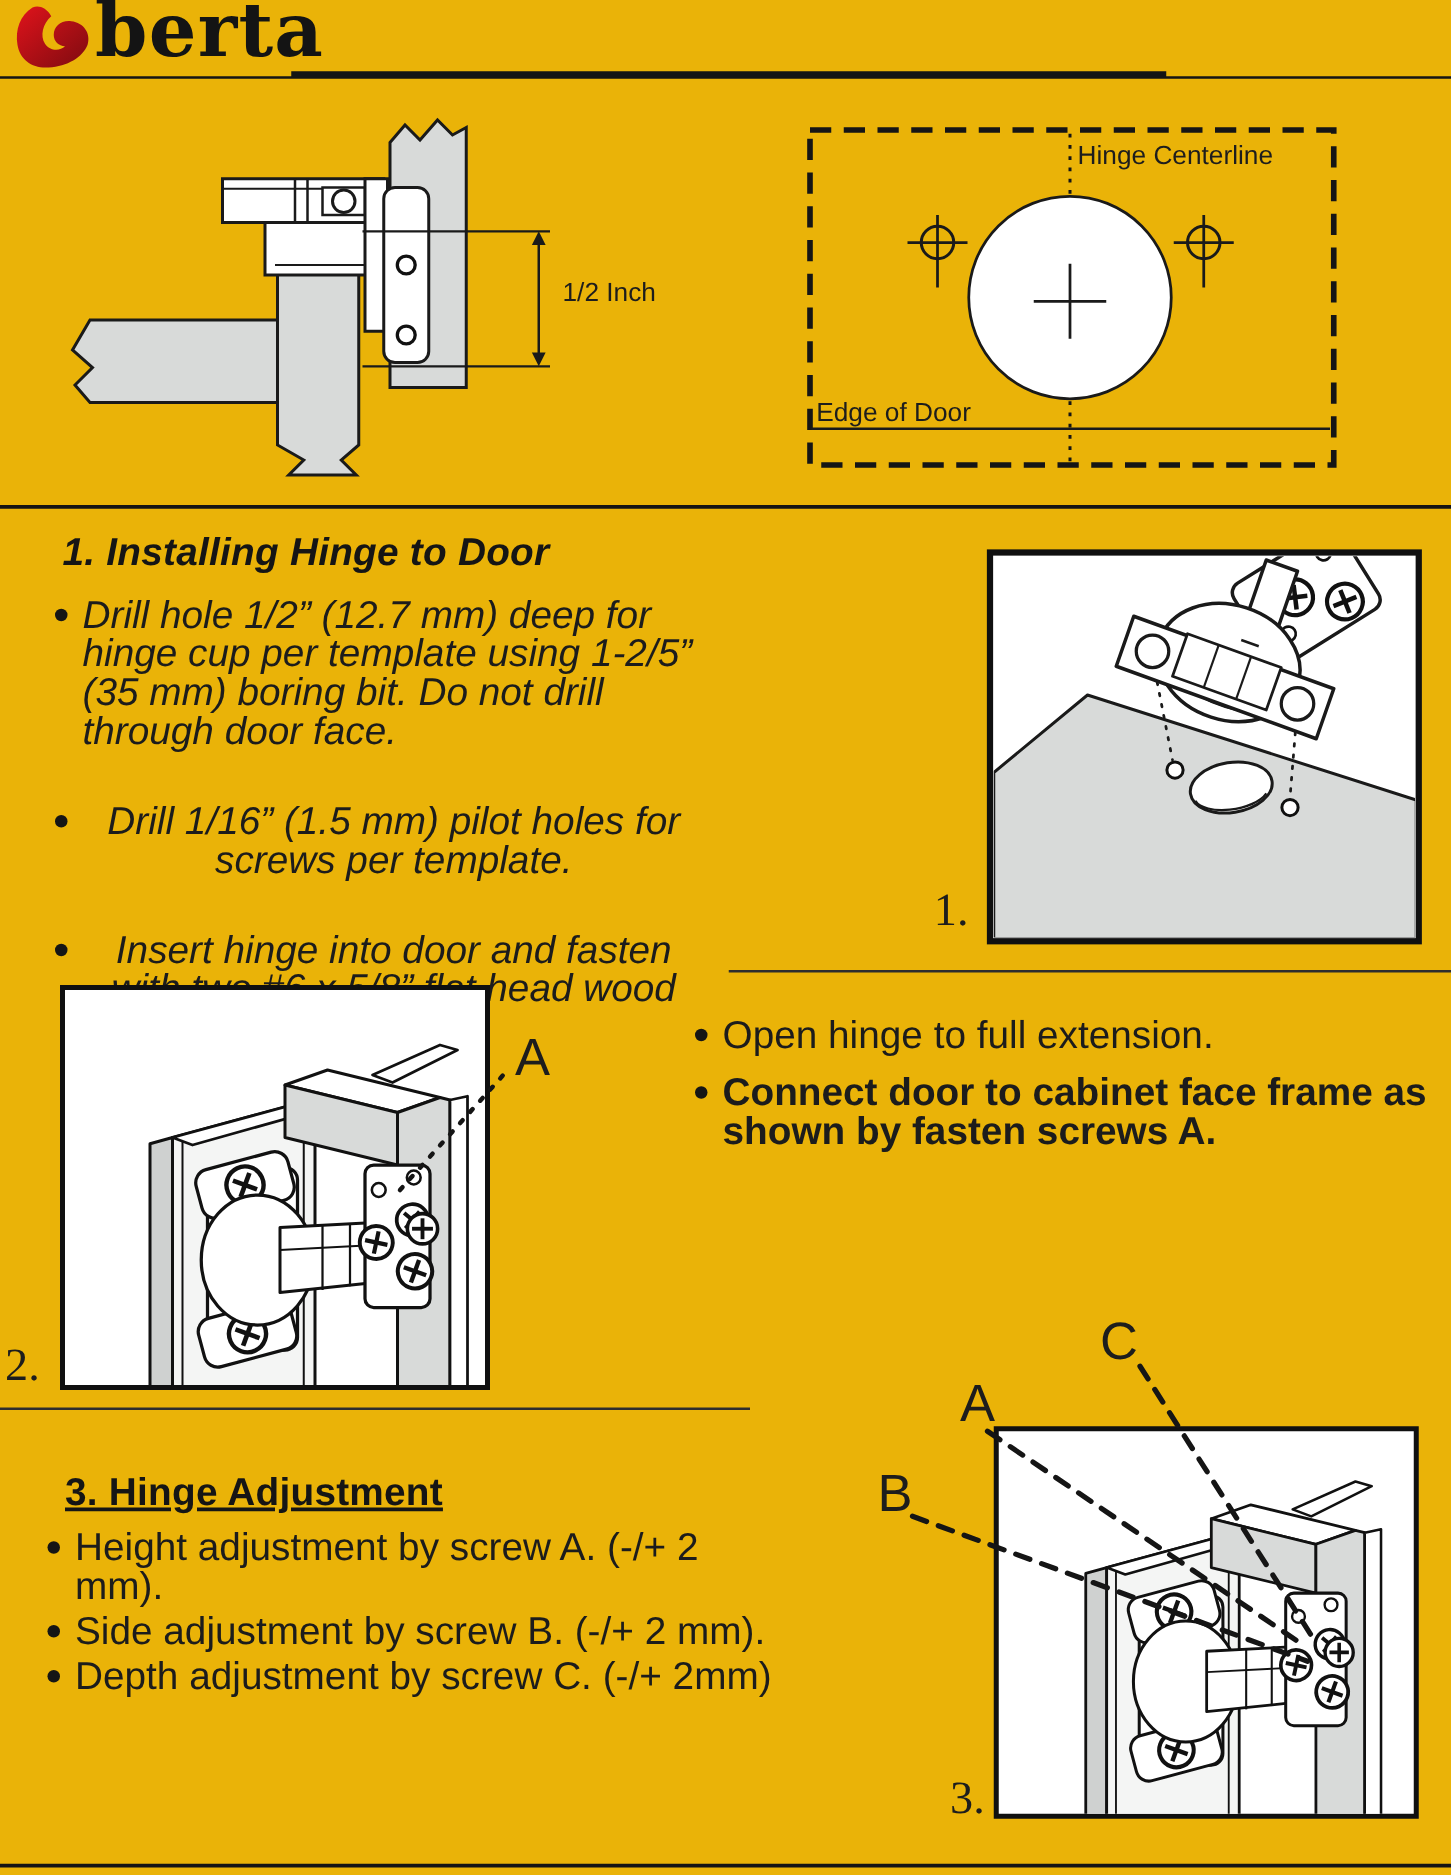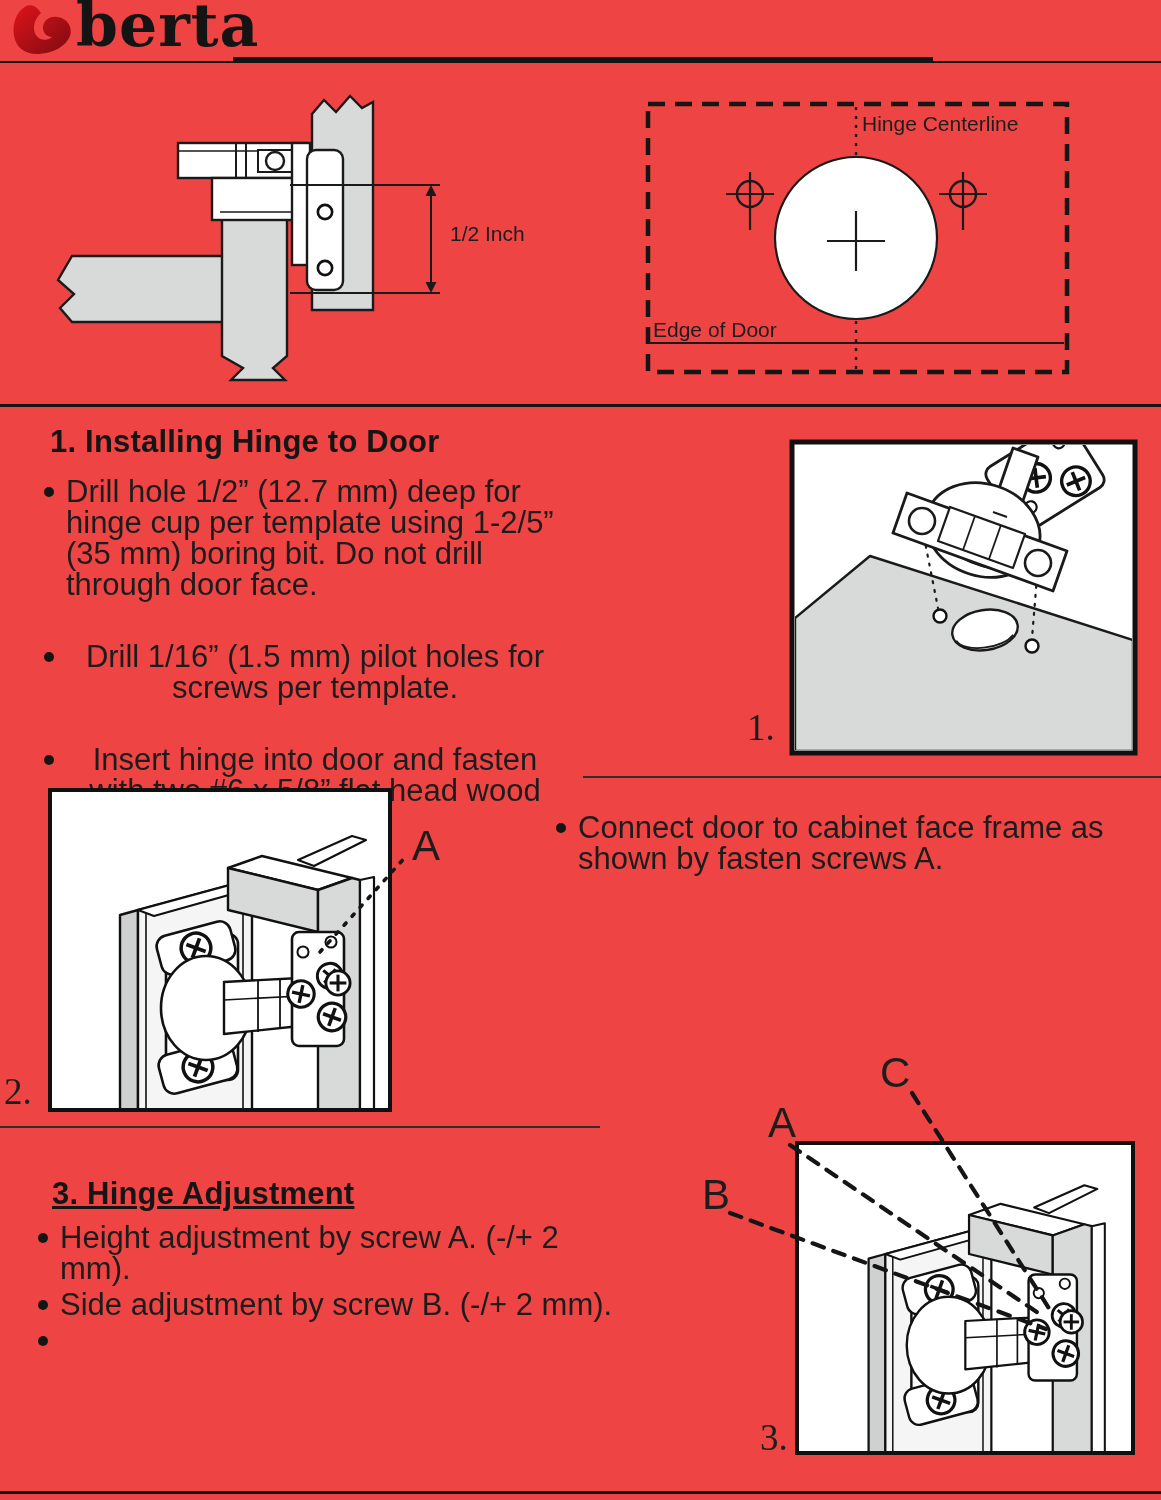--- a/index.html
+++ b/index.html
@@ -1,33 +1,33 @@
 <!DOCTYPE html>
 <html><head>
 <meta charset="utf-8">
 <style>
   html,body{margin:0;padding:0;background:#ffffff;}
-  #canvas{position:relative;width:1161px;height:1500px;background:#ef4444;overflow:hidden;
+  #canvas{position:relative;width:1161px;height:1500px;background:#eab308;overflow:hidden;
           font-family:"Liberation Sans",sans-serif;color:#1b1b1b;}
   .abs{position:absolute;}
   
   #brand-name{left:76px;top:-10px;font-family:"DejaVu Serif",serif;font-weight:bold;
               font-size:60px;letter-spacing:1px;color:#141414;}
   .rule{background:#141414;}
   
   .sec{position:absolute;}
   .sec h2{margin:0 0 16px 0;font-size:31px;font-weight:bold;color:#151515;letter-spacing:.2px;}
   .sec ul{list-style:none;margin:0;padding:0;}
   .sec li{display:flex;font-size:31px;line-height:31px;color:#1c1c1c;}
   .dot{flex:0 0 10px;width:10px;height:10px;border-radius:50%;background:#151515;
        margin:11px 12px 0 0;}
   #sec1 li + li{margin-top:41px;text-align:center;}
   #sec2 li + li{margin-top:15px;font-weight:bold;}
   #sec3 li + li{margin-top:5px;}
-  #sec1{left:44px;top:424px;width:520px;}
+  #sec1{left:44px;top:424px;width:520px;font-style:italic;}
   #sec1 h2{padding-left:6px;}
   #sec2{left:556px;top:812px;width:600px;}
   #sec2 h2{padding-left:10px;}
   #sec3{left:38px;top:1176px;width:580px;}
   #sec3 h2{padding-left:14px;margin-bottom:10px;text-decoration:underline;}
   svg{position:absolute;overflow:visible;}
   svg text{font-family:"Liberation Sans",sans-serif;fill:#1d1d1d;}
   .figlabel{font-family:"Liberation Serif",serif;font-size:37px;}
   .callout{font-size:42px;}
 </style>
@@ -217,40 +217,45 @@
     </g>
     <line x1="320" y1="170" x2="408" y2="72" stroke="#151515" stroke-width="3.6" stroke-dasharray="3 9" stroke-linecap="round"></line>
     <text class="callout" x="412" y="78">A</text>
     <text class="figlabel" x="4" y="322">2.</text>
   </svg>
 
   <div class="sec" id="sec2">
     <ul>
       <li>
           <span class="dot"></span>
+          <span>Open hinge to full extension.</span>
+        </li>
+      <li>
+          <span class="dot"></span>
           <span>Connect door to cabinet face frame as shown by fasten screws A.</span>
         </li>
     </ul>
   </div>
 
   <div class="abs" style="left:0;top:1126px;width:600px;height:2px;background:#2e2e2e"></div>
 
   <div class="sec" id="sec3">
     <h2>3. Hinge Adjustment</h2>
     <ul>
       <li>
           <span class="dot"></span>
           <span>Height adjustment by screw A. (-/+ 2 mm).</span>
         </li>
       <li>
           <span class="dot"></span>
           <span>Side adjustment by screw B. (-/+ 2 mm).</span>
         </li>
       <li>
           <span class="dot"></span>
+          <span>Depth adjustment by screw C. (-/+ 2mm)</span>
         </li>
     </ul>
   </div>
 
   <svg class="abs" style="left:660px;top:995px" width="500" height="470" viewBox="0 0 500 470">
     <clipPath id="f3c">
         <rect x="139" y="150" width="332" height="306"></rect>
       </clipPath>
     <rect x="137" y="148" width="336" height="310" fill="#fff" stroke="#101010" stroke-width="4"></rect>
     <g clip-path="url(#f3c)">

